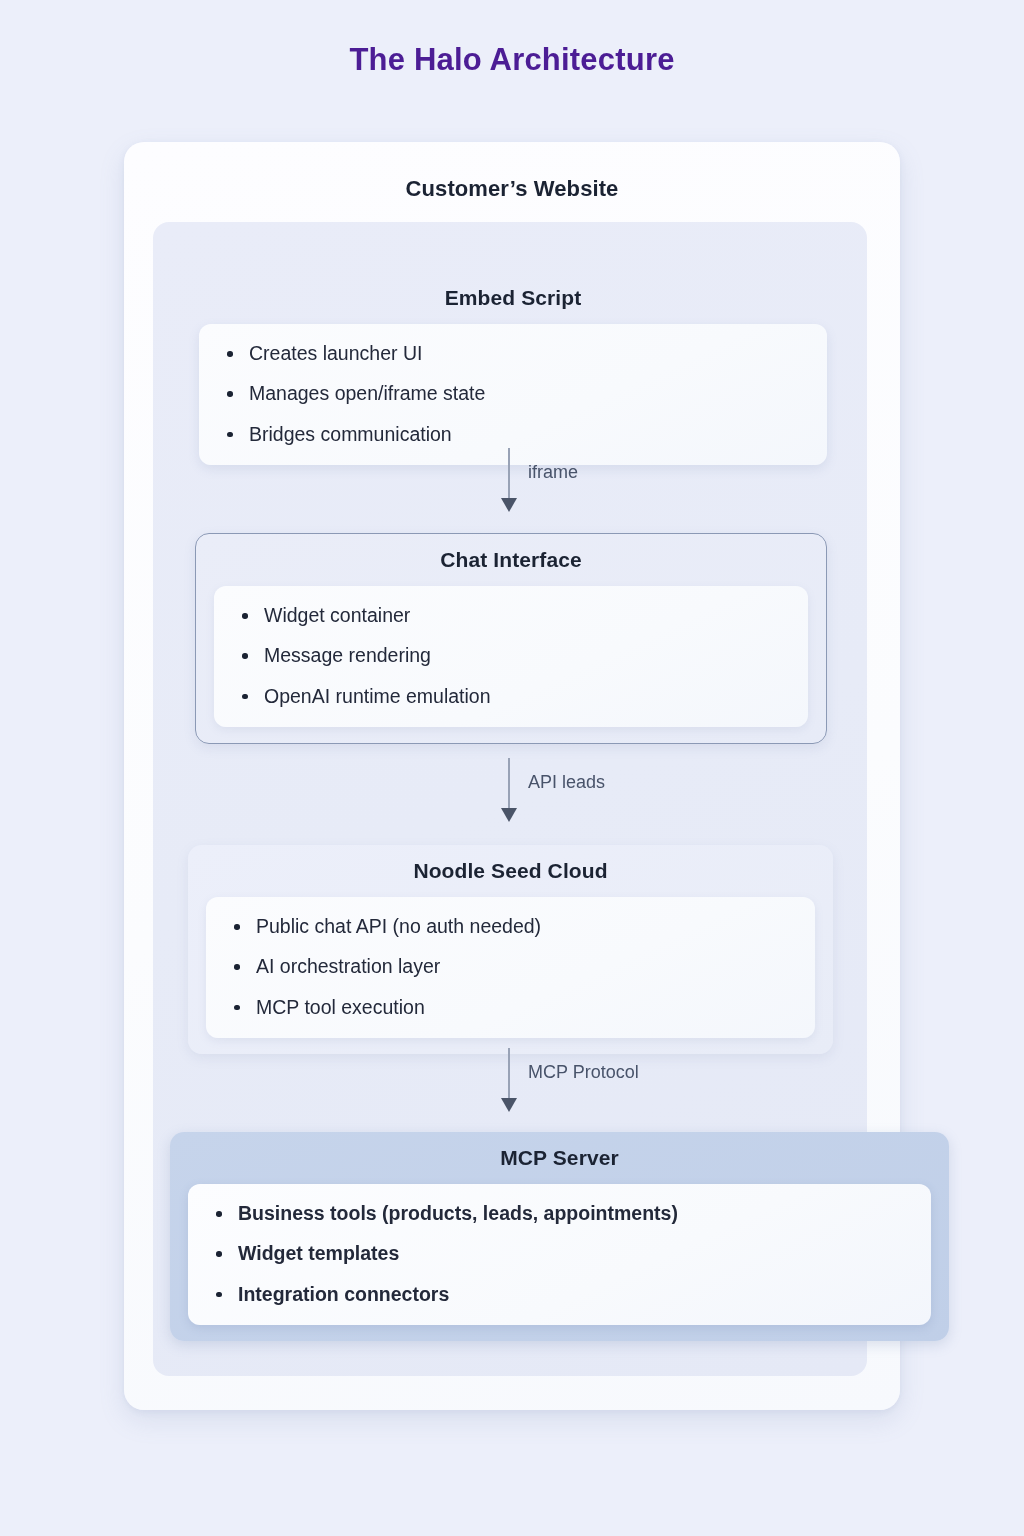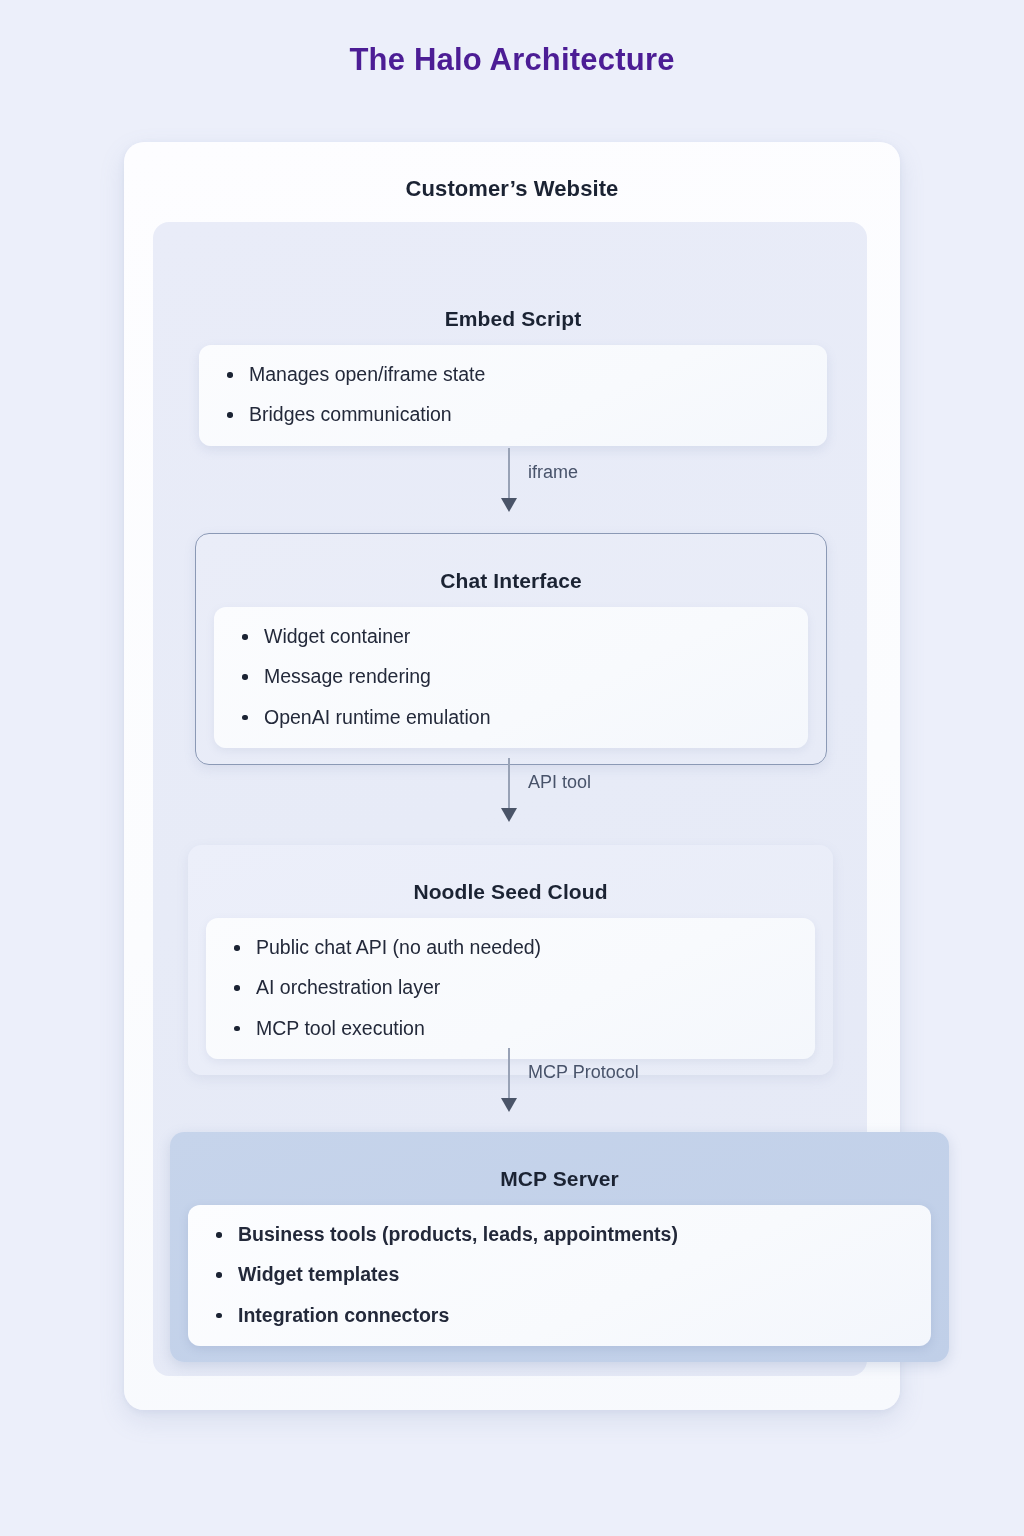--- a/index.html
+++ b/index.html
@@ -73,21 +73,21 @@
   .node {
     box-sizing: border-box;
     border-radius: 14px;
     padding: 14px 14px 16px 14px;
   }
   .node-title {
     text-align: center;
     font-size: 21px;
     font-weight: 700;
     color: #1b2333;
-    margin: 21px 0 14px 0;
+    margin: 0 0 14px 0;
     letter-spacing: 0.1px;
   }
   .node-list {
     list-style: none;
     margin: 0;
     padding: 17px 20px 18px 20px;
     background: linear-gradient(155deg, #fbfcfe 0%, #f8fafd 60%, #f4f7fc 100%);
     border-radius: 12px;
     box-shadow: 0 3px 9px rgba(120, 138, 180, 0.13);
   }
@@ -214,20 +214,21 @@
 
   <div class="website-card">
     <div class="website-title">Customer’s Website</div>
   </div>
 
   <div class="inner-region"></div>
 
   <div class="node node--embed">
     <div class="node-title">Embed Script</div>
     <ul class="node-list">
+      <li>Creates launcher UI</li>
       <li>Manages open/iframe state</li>
       <li>Bridges communication</li>
     </ul>
   </div>
 
   <div class="connector connector--iframe">
     <div class="connector-line"></div>
     <div class="connector-arrow"></div>
     <div class="connector-label">iframe</div>
   </div>
@@ -237,21 +238,21 @@
     <ul class="node-list">
       <li>Widget container</li>
       <li>Message rendering</li>
       <li>OpenAI runtime emulation</li>
     </ul>
   </div>
 
   <div class="connector connector--api">
     <div class="connector-line"></div>
     <div class="connector-arrow"></div>
-    <div class="connector-label">API tool</div>
+    <div class="connector-label">API leads</div>
   </div>
 
   <div class="node node--cloud">
     <div class="node-title">Noodle Seed Cloud</div>
     <ul class="node-list">
       <li>Public chat API (no auth needed)</li>
       <li>AI orchestration layer</li>
       <li>MCP tool execution</li>
     </ul>
   </div>

